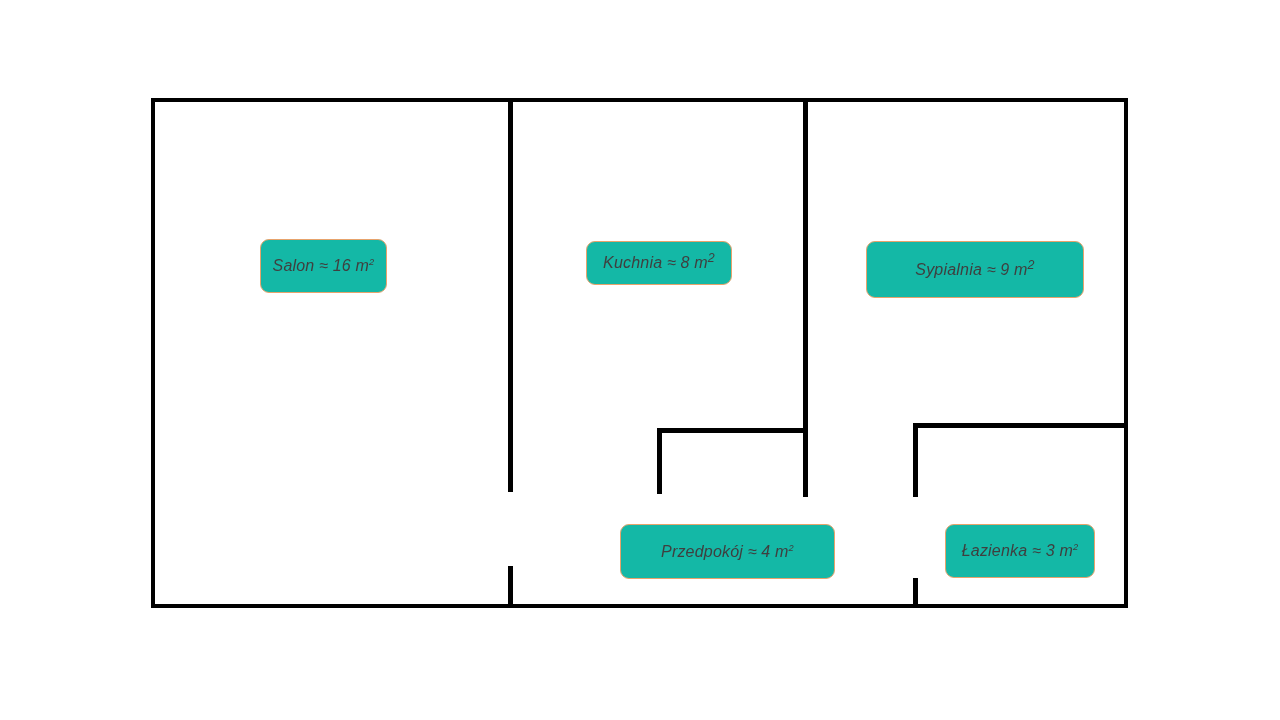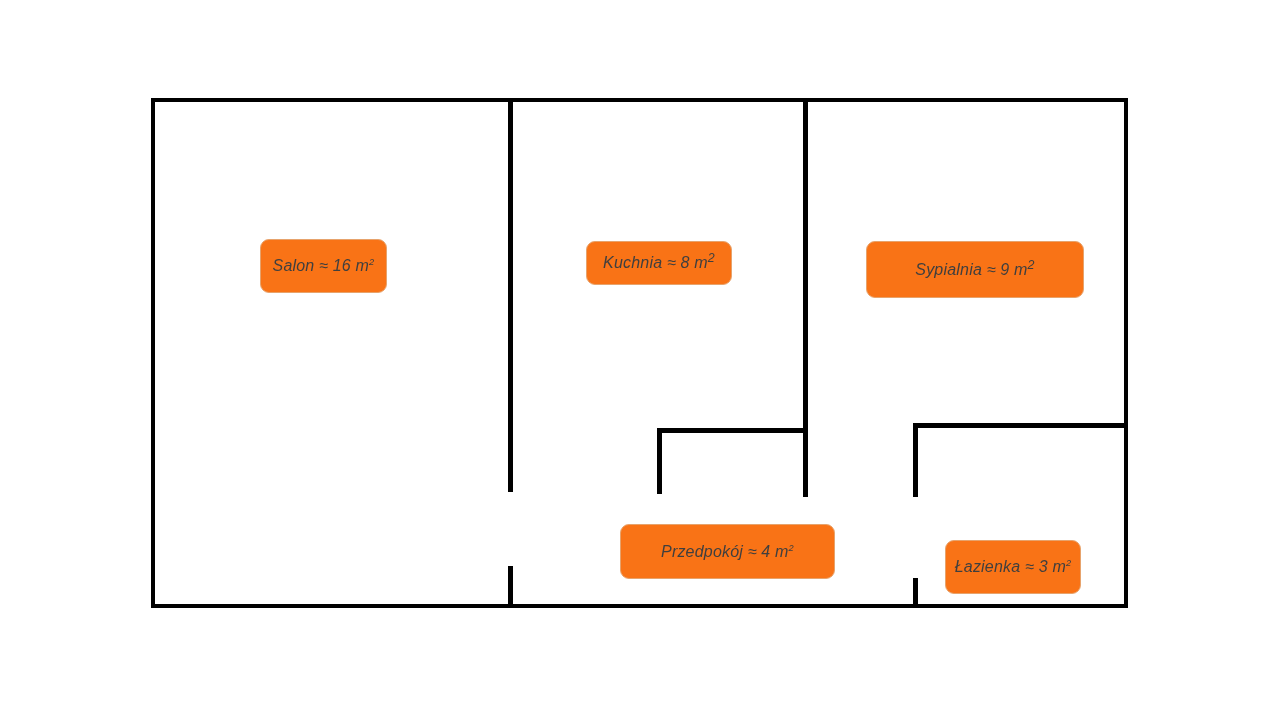--- a/index.html
+++ b/index.html
@@ -15,21 +15,21 @@
     background: #ffffff;
     overflow: hidden;
   }
   .wall {
     position: absolute;
     background: #000000;
   }
   .room-label {
     position: absolute;
     box-sizing: border-box;
-    background: #f97316;
+    background: #14b8a6;
     border: 1.5px solid #E7A36C;
     border-radius: 9px;
     display: flex;
     align-items: center;
     justify-content: center;
     font-style: italic;
     font-size: 16px;
     color: #3F3F3F;
     letter-spacing: 0.2px;
     white-space: nowrap;
@@ -71,17 +71,17 @@
       </div>
       <div class="room-label" style="left: 586px; top: 241px; width: 146px; height: 44px; border-color: rgb(231, 163, 108); color: rgb(63, 63, 63);">
         <span>Kuchnia ≈ 8 m<span class="sup sup-large">2</span></span>
       </div>
       <div class="room-label" style="left: 866px; top: 241px; width: 218px; height: 57px; border-color: rgb(231, 163, 108); color: rgb(63, 63, 63);">
         <span>Sypialnia ≈ 9 m<span class="sup sup-large">2</span></span>
       </div>
       <div class="room-label" style="left: 620px; top: 524px; width: 215px; height: 55px; border-color: rgb(231, 163, 108); color: rgb(63, 63, 63); font-style: italic;">
         <span>Przedpokój ≈ 4 m<span class="sup sup-small">2</span></span>
       </div>
-      <div class="room-label" style="left: 945px; top: 540px; width: 136px; height: 54px; border-color: rgb(231, 163, 108); color: rgb(63, 63, 63); justify-content: center;">
+      <div class="room-label" style="left: 945px; top: 524px; width: 150px; height: 54px; border-color: rgb(231, 163, 108); color: rgb(63, 63, 63); justify-content: center;">
         <span>Łazienka ≈ 3 m<span class="sup sup-small">2</span></span>
       </div>
     </div>
 </div>
 
 </body></html>

